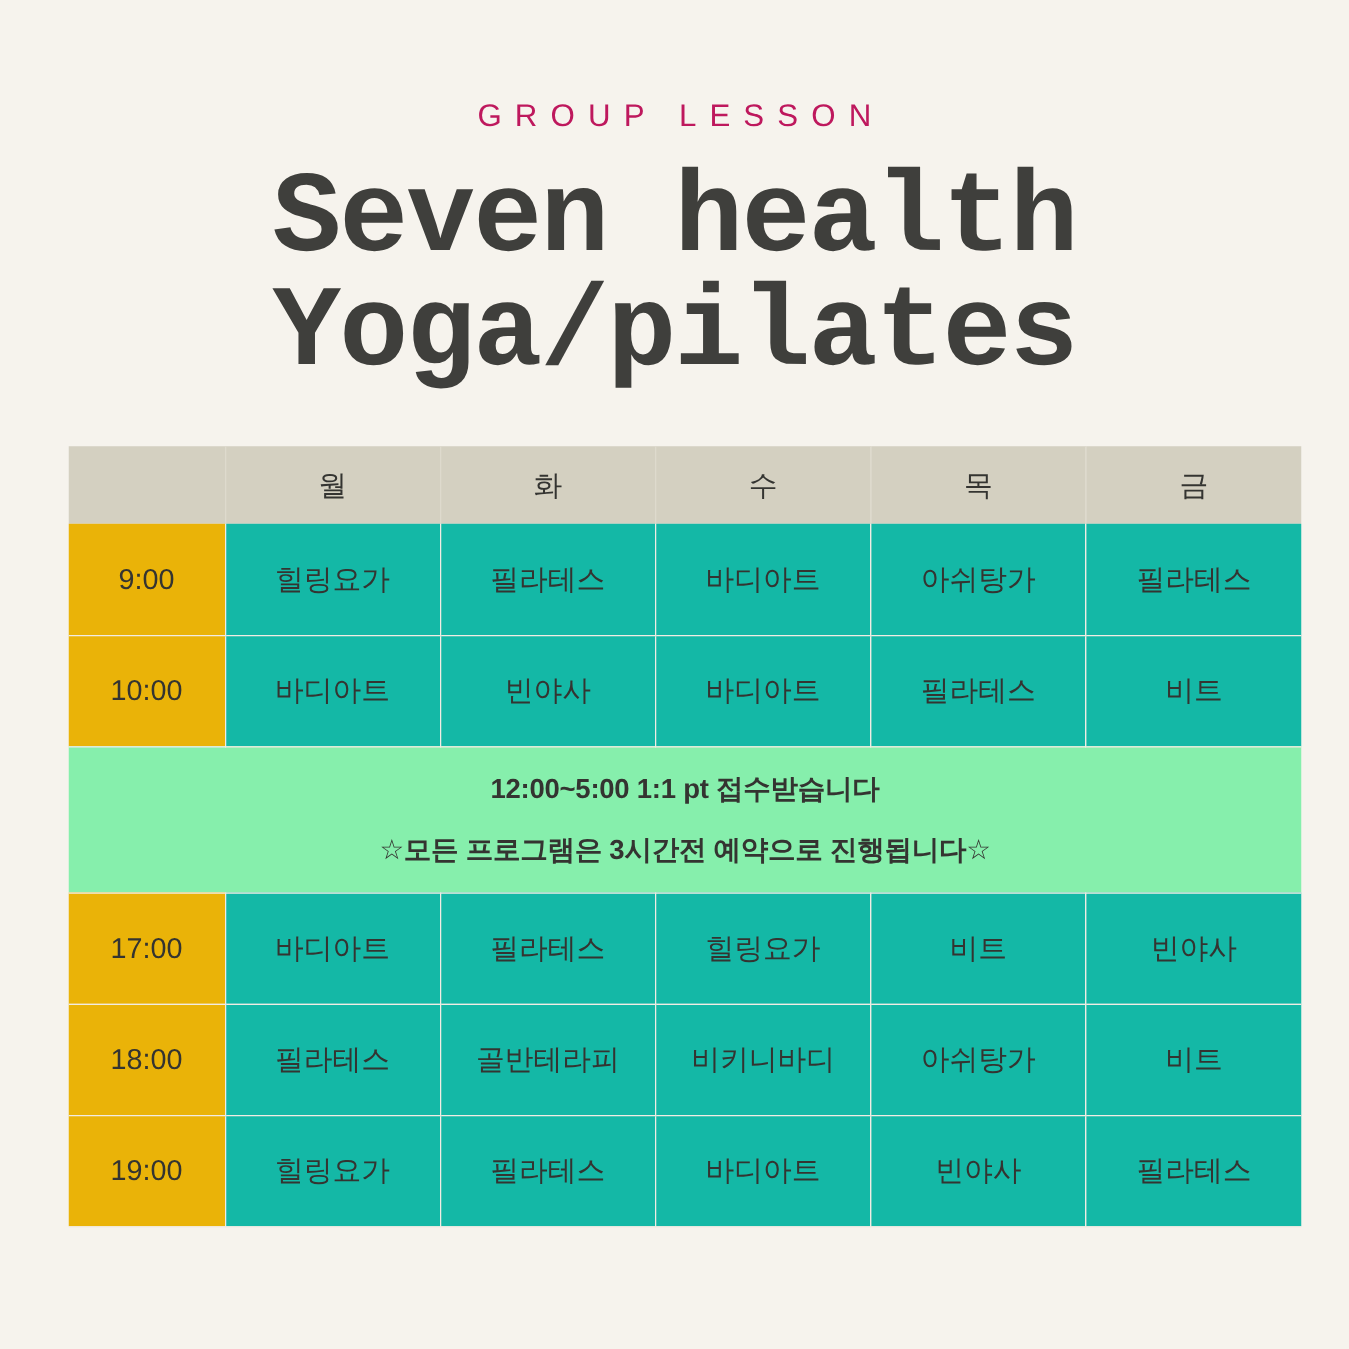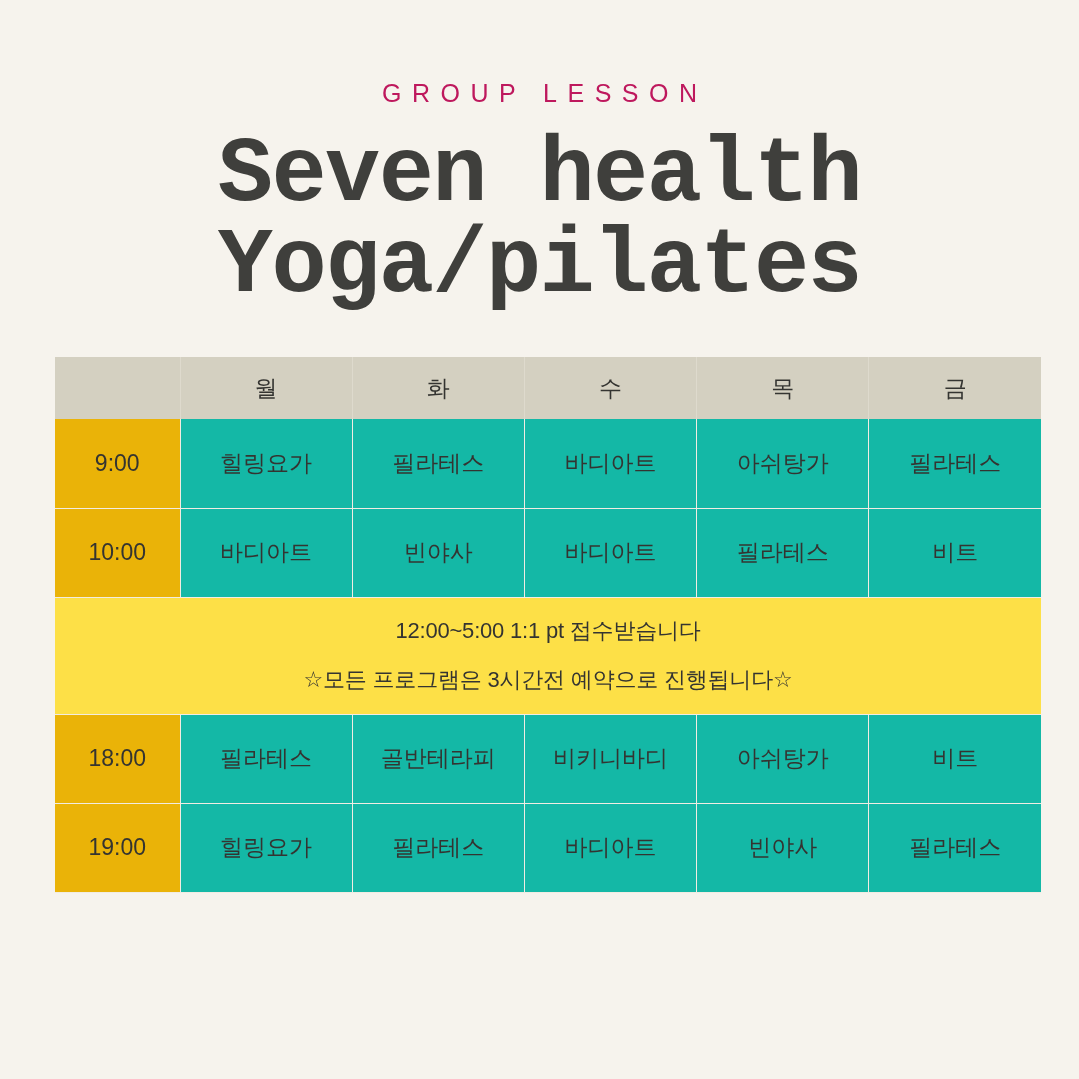--- a/index.html
+++ b/index.html
@@ -90,25 +90,26 @@
   tbody td:last-child { border-right: none; }
 
   tbody td.time-cell {
     background: #eab308;
     border-right: 1px solid #f1ece3;
     font-size: 23px;
     color: #343431;
   }
 
   tr.notice-row td {
-    background: #fde047;
+    background: #86efac;
     height: 117px;
     border-right: none;
     border-bottom: 1px solid #f1ece3;
     padding: 0;
+    font-weight: bold;
   }
 
   .notice {
     display: flex;
     flex-direction: column;
     align-items: center;
     justify-content: center;
     gap: 19px;
     height: 100%;
   }
@@ -173,20 +174,28 @@
 
       <tr class="notice-row">
         <td colspan="6">
           <div class="notice">
             <div class="notice-line">12:00~5:00 1:1 pt 접수받습니다</div>
             <div class="notice-line">☆모든 프로그램은 3시간전 예약으로 진행됩니다☆</div>
           </div>
         </td>
       </tr>
 
+      <tr>
+        <td class="time-cell">17:00</td>
+        <td>바디아트</td>
+        <td>필라테스</td>
+        <td>힐링요가</td>
+        <td>비트</td>
+        <td>빈야사</td>
+      </tr>
 
       <tr>
         <td class="time-cell">18:00</td>
         <td>필라테스</td>
         <td>골반테라피</td>
         <td>비키니바디</td>
         <td>아쉬탕가</td>
         <td>비트</td>
       </tr>
 

